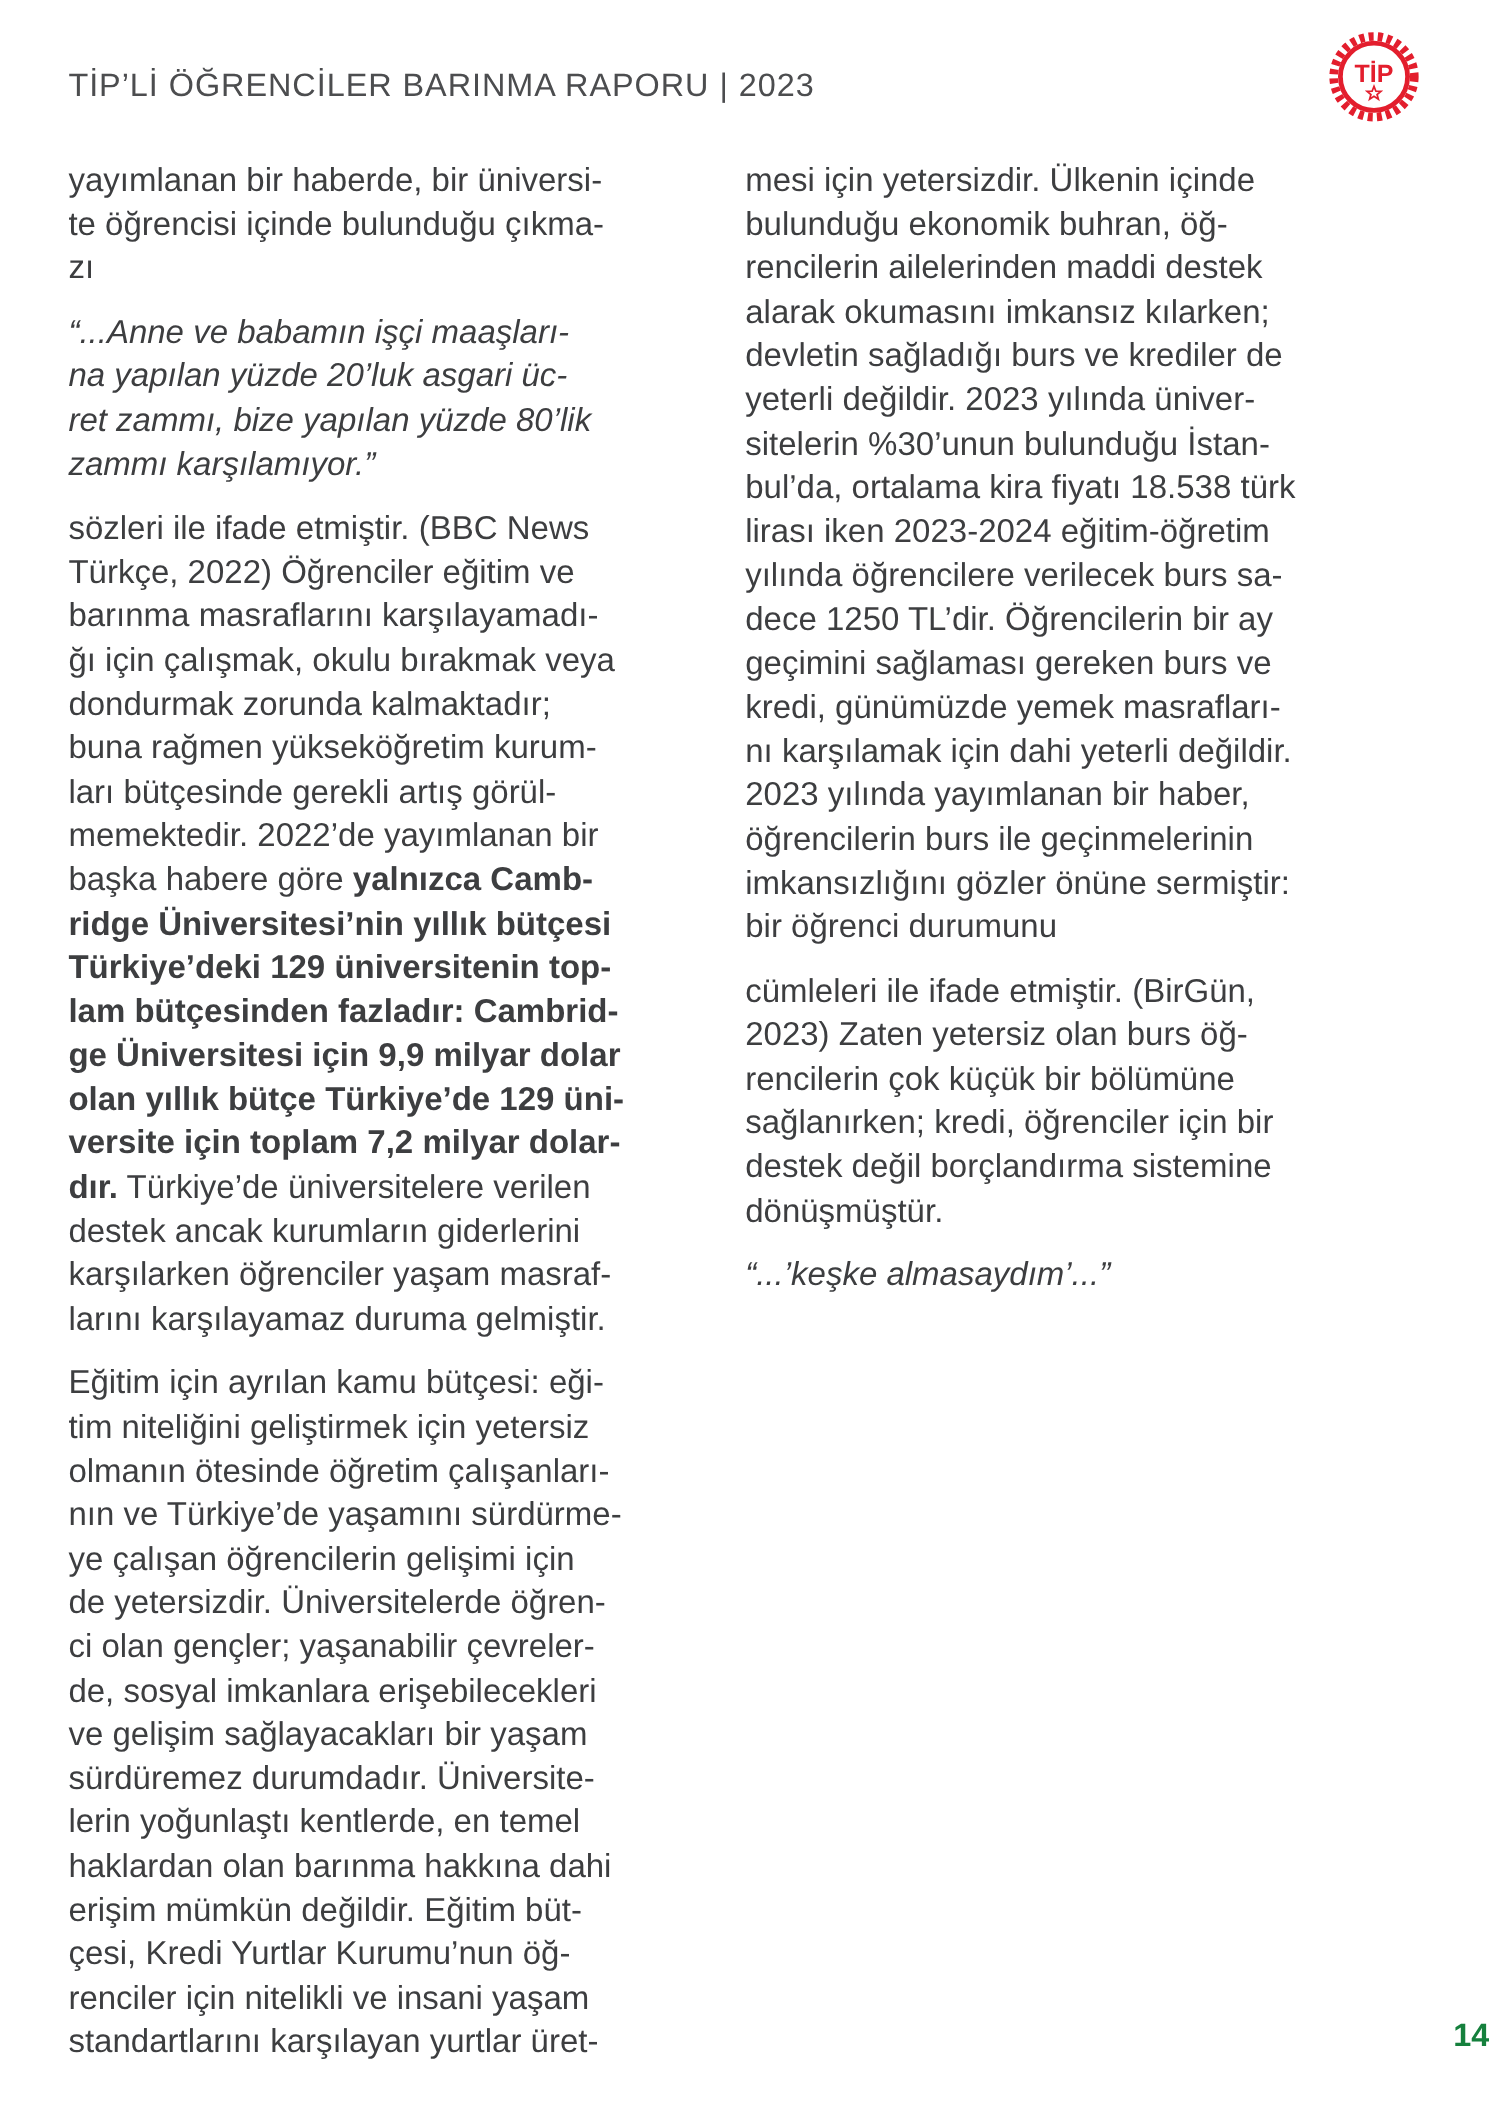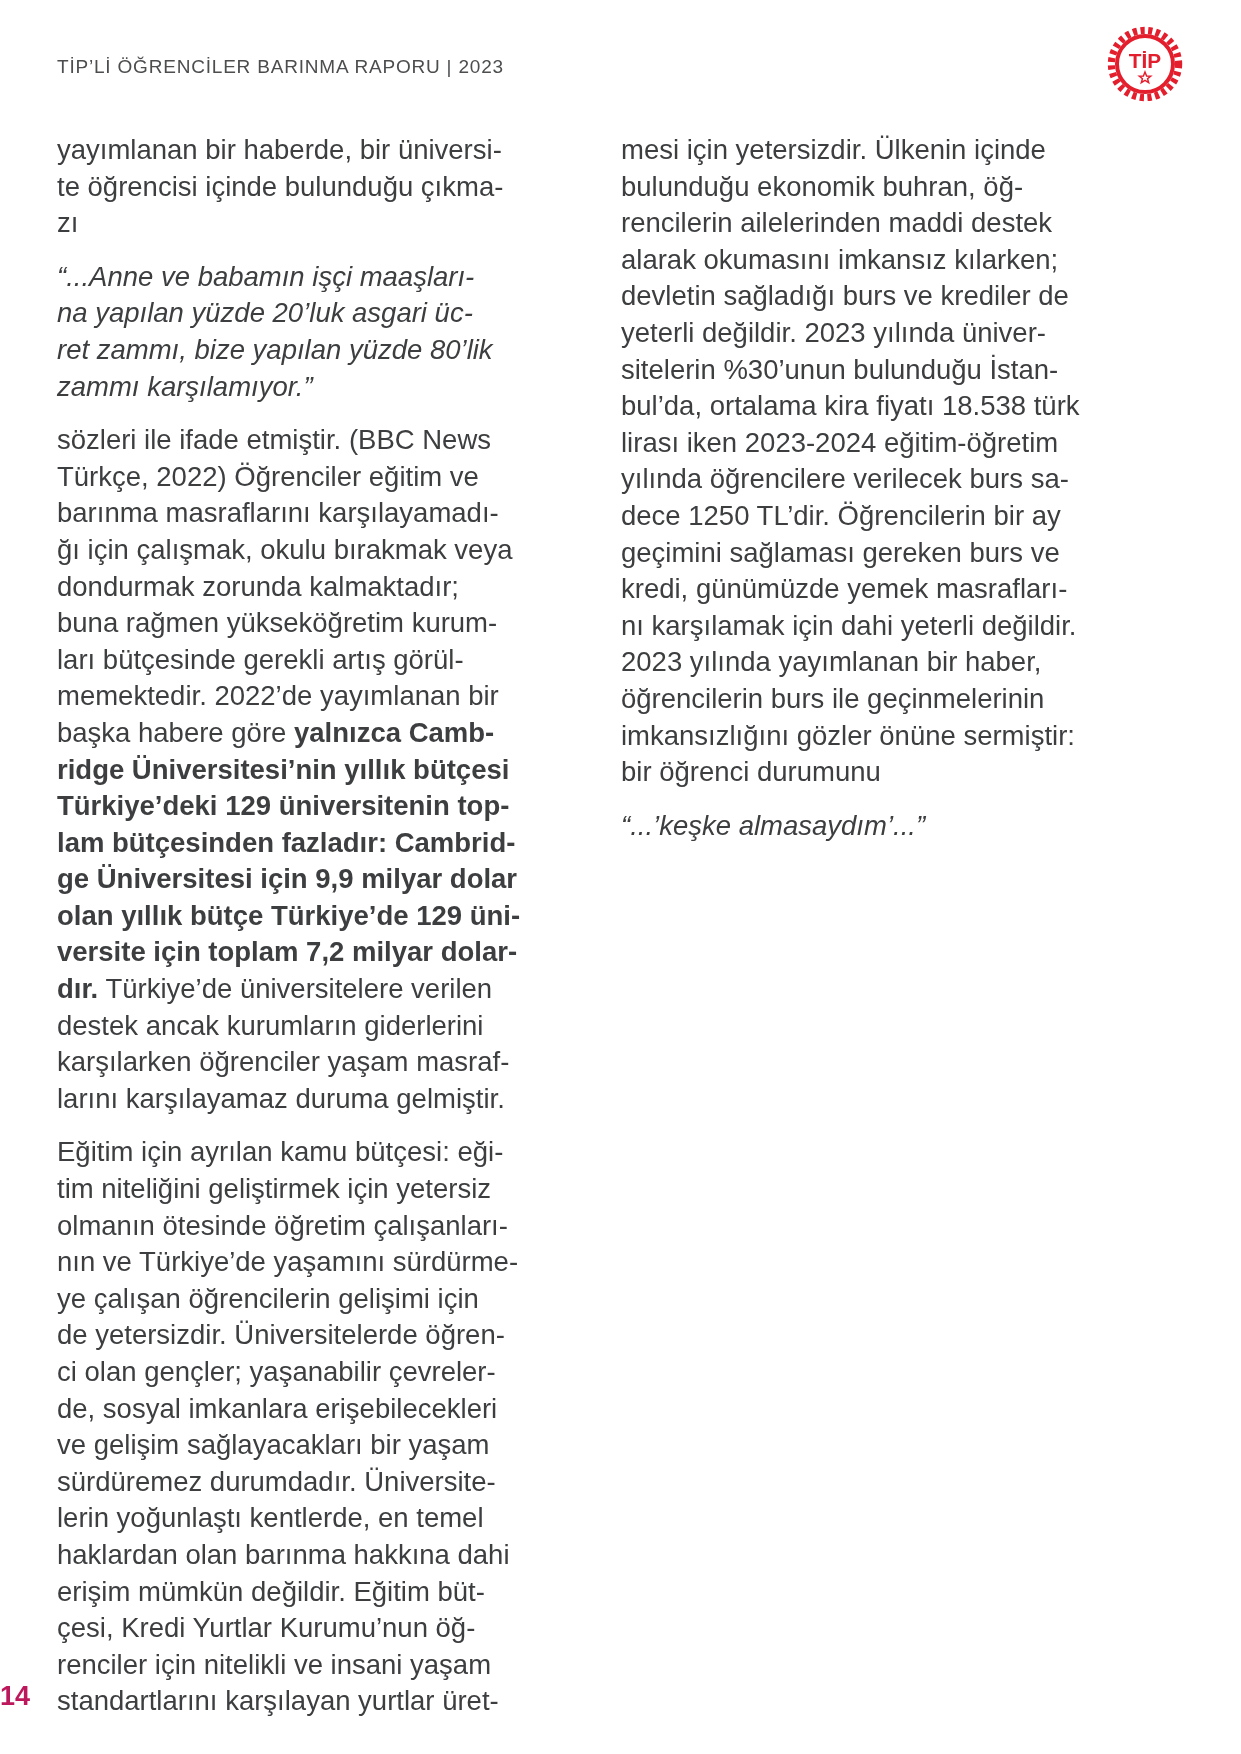--- a/index.html
+++ b/index.html
@@ -3,32 +3,32 @@
 <meta charset="utf-8">
 <style>
   html,body{margin:0;padding:0;background:#ffffff;}
   .page{
     width:1241px;height:1754px;position:relative;background:#ffffff;
     font-family:"Liberation Sans",sans-serif;color:#3d3e40;
     box-sizing:border-box;padding:40px 56px 0 57px;overflow:hidden;
   }
   .header{display:flex;justify-content:space-between;align-items:flex-start;height:78px;margin-bottom:14px;}
   .header-title{
-    font-size:19px;font-weight:500;letter-spacing:.8px;color:#4c4d4f;
+    font-size:27px;font-weight:500;letter-spacing:.8px;color:#4c4d4f;
     padding-top:16px;white-space:nowrap;
   }
   .logo{width:80px;height:80px;margin-top:-16px;flex:0 0 auto;}
   .columns{display:flex;}
   .col{flex:1 1 0;font-size:27.5px;line-height:36.6px;text-align:justify;}
   .col p{margin:0 0 17px 0;white-space:pre-line;}
   .quote{font-style:italic;}
   .bold,.b{font-weight:700;}
   .page-number{
-    position:absolute;bottom:42px;left:0;right:0;text-align:left;
-    font-size:27px;font-weight:700;color:#be185d;
+    position:absolute;bottom:42px;left:0;right:0;text-align:right;
+    font-size:27px;font-weight:700;color:#15803d;
   }
 </style>
 </head>
 <body>
 
 <div class="page">
 
   <header class="header">
     <div class="header-title">TİP’Lİ ÖĞRENCİLER BARINMA RAPORU | 2023</div>
     <div class="logo">
@@ -101,20 +101,26 @@
 lirası iken 2023-2024 eğitim-öğretim
 yılında öğrencilere verilecek burs sa-
 dece 1250 TL’dir. Öğrencilerin bir ay
 geçimini sağlaması gereken burs ve
 kredi, günümüzde yemek masrafları-
 nı karşılamak için dahi yeterli değildir.
 2023 yılında yayımlanan bir haber,
 öğrencilerin burs ile geçinmelerinin
 imkansızlığını gözler önüne sermiştir:
 bir öğrenci durumunu</p>
+      <p>cümleleri ile ifade etmiştir. (BirGün,
+2023) Zaten yetersiz olan burs öğ-
+rencilerin çok küçük bir bölümüne
+sağlanırken; kredi, öğrenciler için bir
+destek değil borçlandırma sistemine
+dönüşmüştür.</p>
       <p class="quote">“...’keşke almasaydım’...”</p>
     </section>
 
   </main>
 
   <footer>
     <div class="page-number">14</div>
   </footer>
 
 </div>

